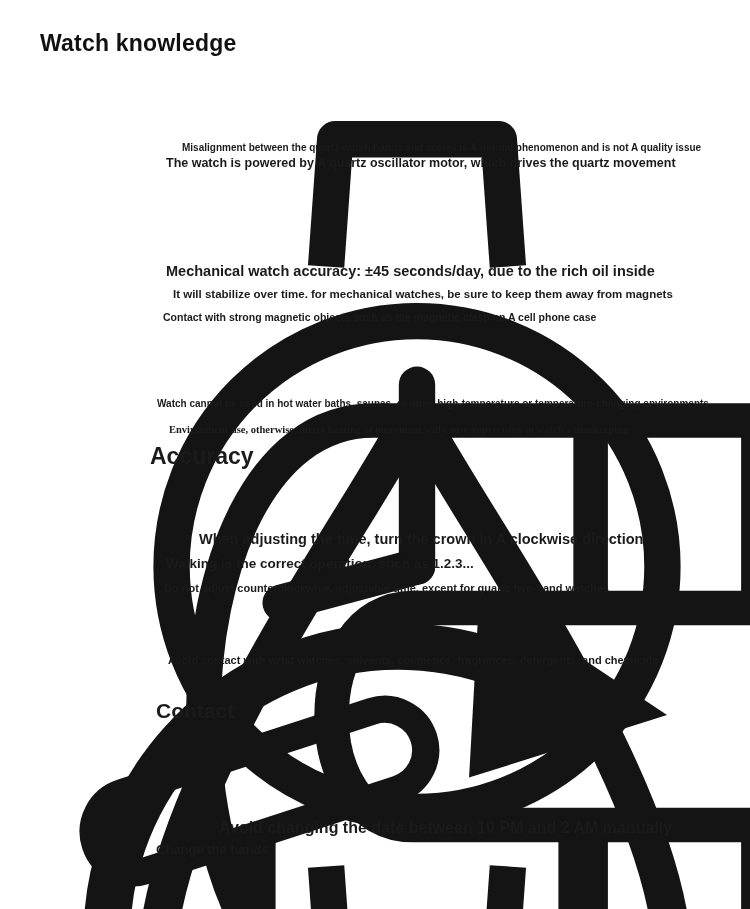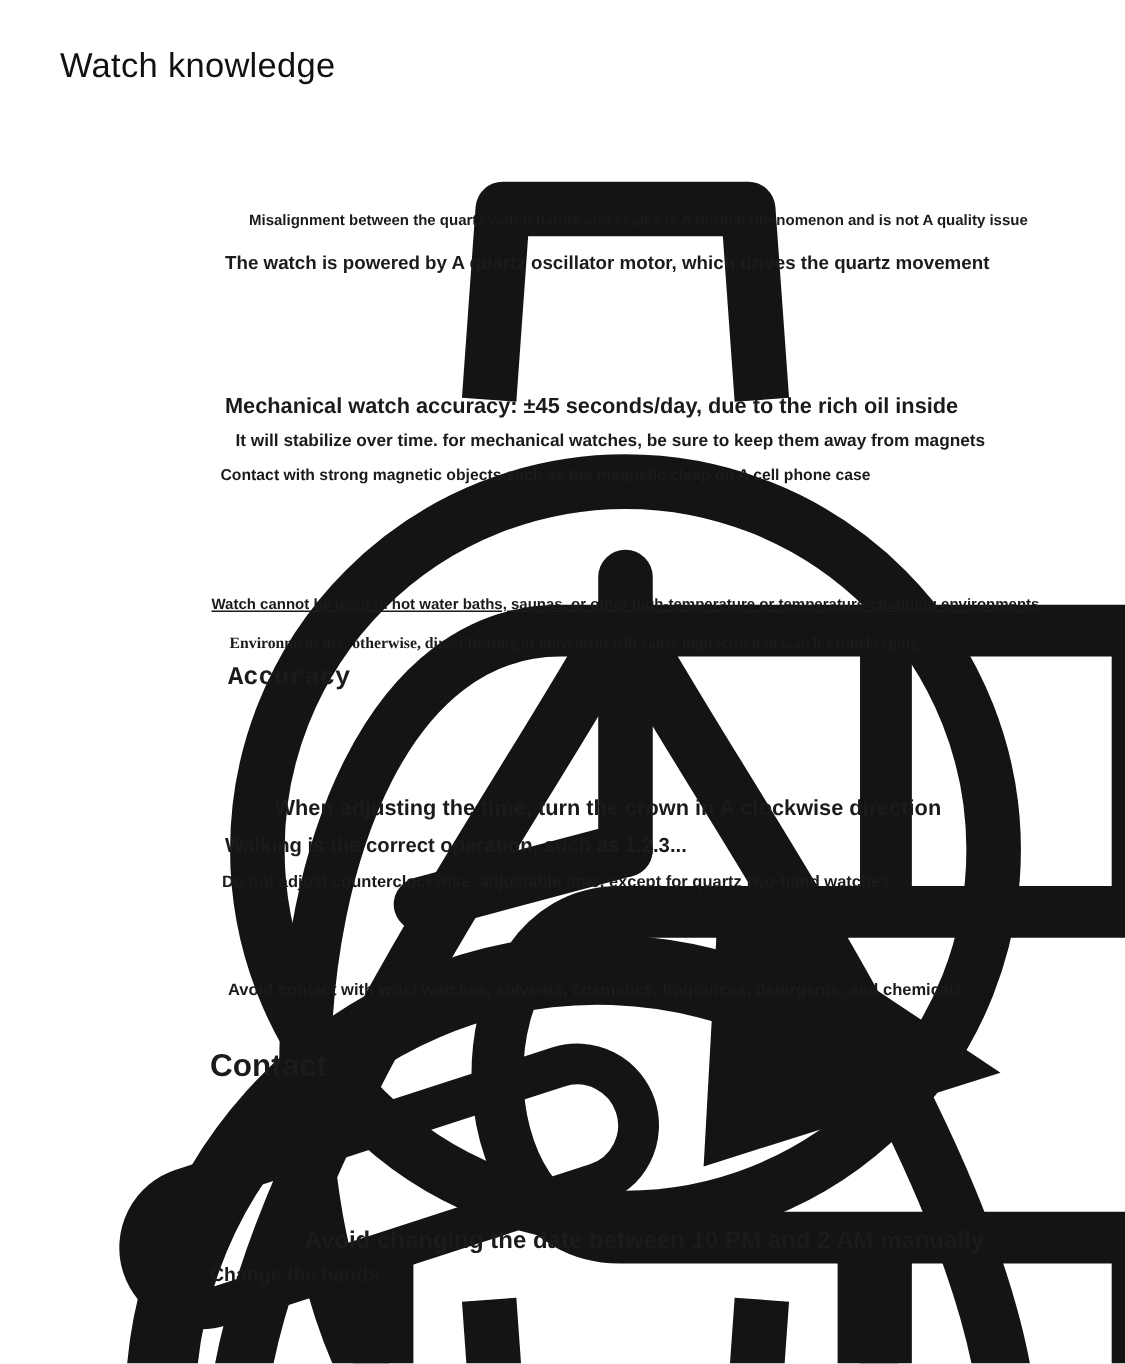--- a/index.html
+++ b/index.html
@@ -9,44 +9,45 @@
     position:relative;
     width:750px;
     height:909px;
     background:#ffffff;
     overflow:hidden;
   }
   .title {
     position:absolute;
     top:30px; left:40px;
     font-size:23px;
-    font-weight:normal;
+    font-weight:bold;
     color:#111111;
     letter-spacing:0.2px;
   }
   .line {
     position:absolute;
     font-weight:bold;
     color:#1b1b1b;
     white-space:nowrap;
+    margin-left:16px;
   }
   
   .icon-watch    { position:absolute; top:112px; left:42px;  width:68px; height:100px; }
   .s1l1 { top:142px; left:166px; font-size:10px;   }
-  .s1l2 { top:168px; left:150px; font-size:12.5px; }
+  .s1l2 { top:156px; left:150px; font-size:12.5px; }
   
   .icon-magnet   { position:absolute; top:262px; left:38px;  width:76px; height:70px;  }
   .s2l1 { top:263px; left:150px; font-size:14.5px;text-align:right; }
   .s2l2 { top:288px; left:157px; font-size:11.5px; }
   .s2l3 { top:311px; left:147px; font-size:10.5px; }
   
   .icon-drop     { position:absolute; top:383px; left:40px;  width:70px; height:95px;  }
-  .s3l1 { top:398px; left:141px; font-size:10px;text-decoration:underline;   }
+  .s3l1 { top:398px; left:141px; font-size:10px;   }
   .s3l2 { top:424px; left:153px; font-size:10.5px;font-family:Liberation Serif, serif; }
-  .s3l3 { top:443px; left:152px; font-size:17px;font-family:Liberation Mono, monospace;   }
+  .s3l3 { top:443px; left:134px; font-size:23px;   }
   
   .icon-arrow    { position:absolute; top:521px; left:42px;  width:72px; height:76px;  }
   .s4l1 { top:531px; left:183px; font-size:14.5px; }
   .s4l2 { top:556px; left:150px; font-size:13.5px; }
   .s4l3 { top:582px; left:148px; font-size:11px;text-align:right;   }
   
   .icon-tubes    { position:absolute; top:644px; left:38px;  width:76px; height:100px; }
   .s5l1 { top:654px; left:152px; font-size:11px;   }
   .s5l2 { top:699px; left:140px; font-size:21px;   }
   

